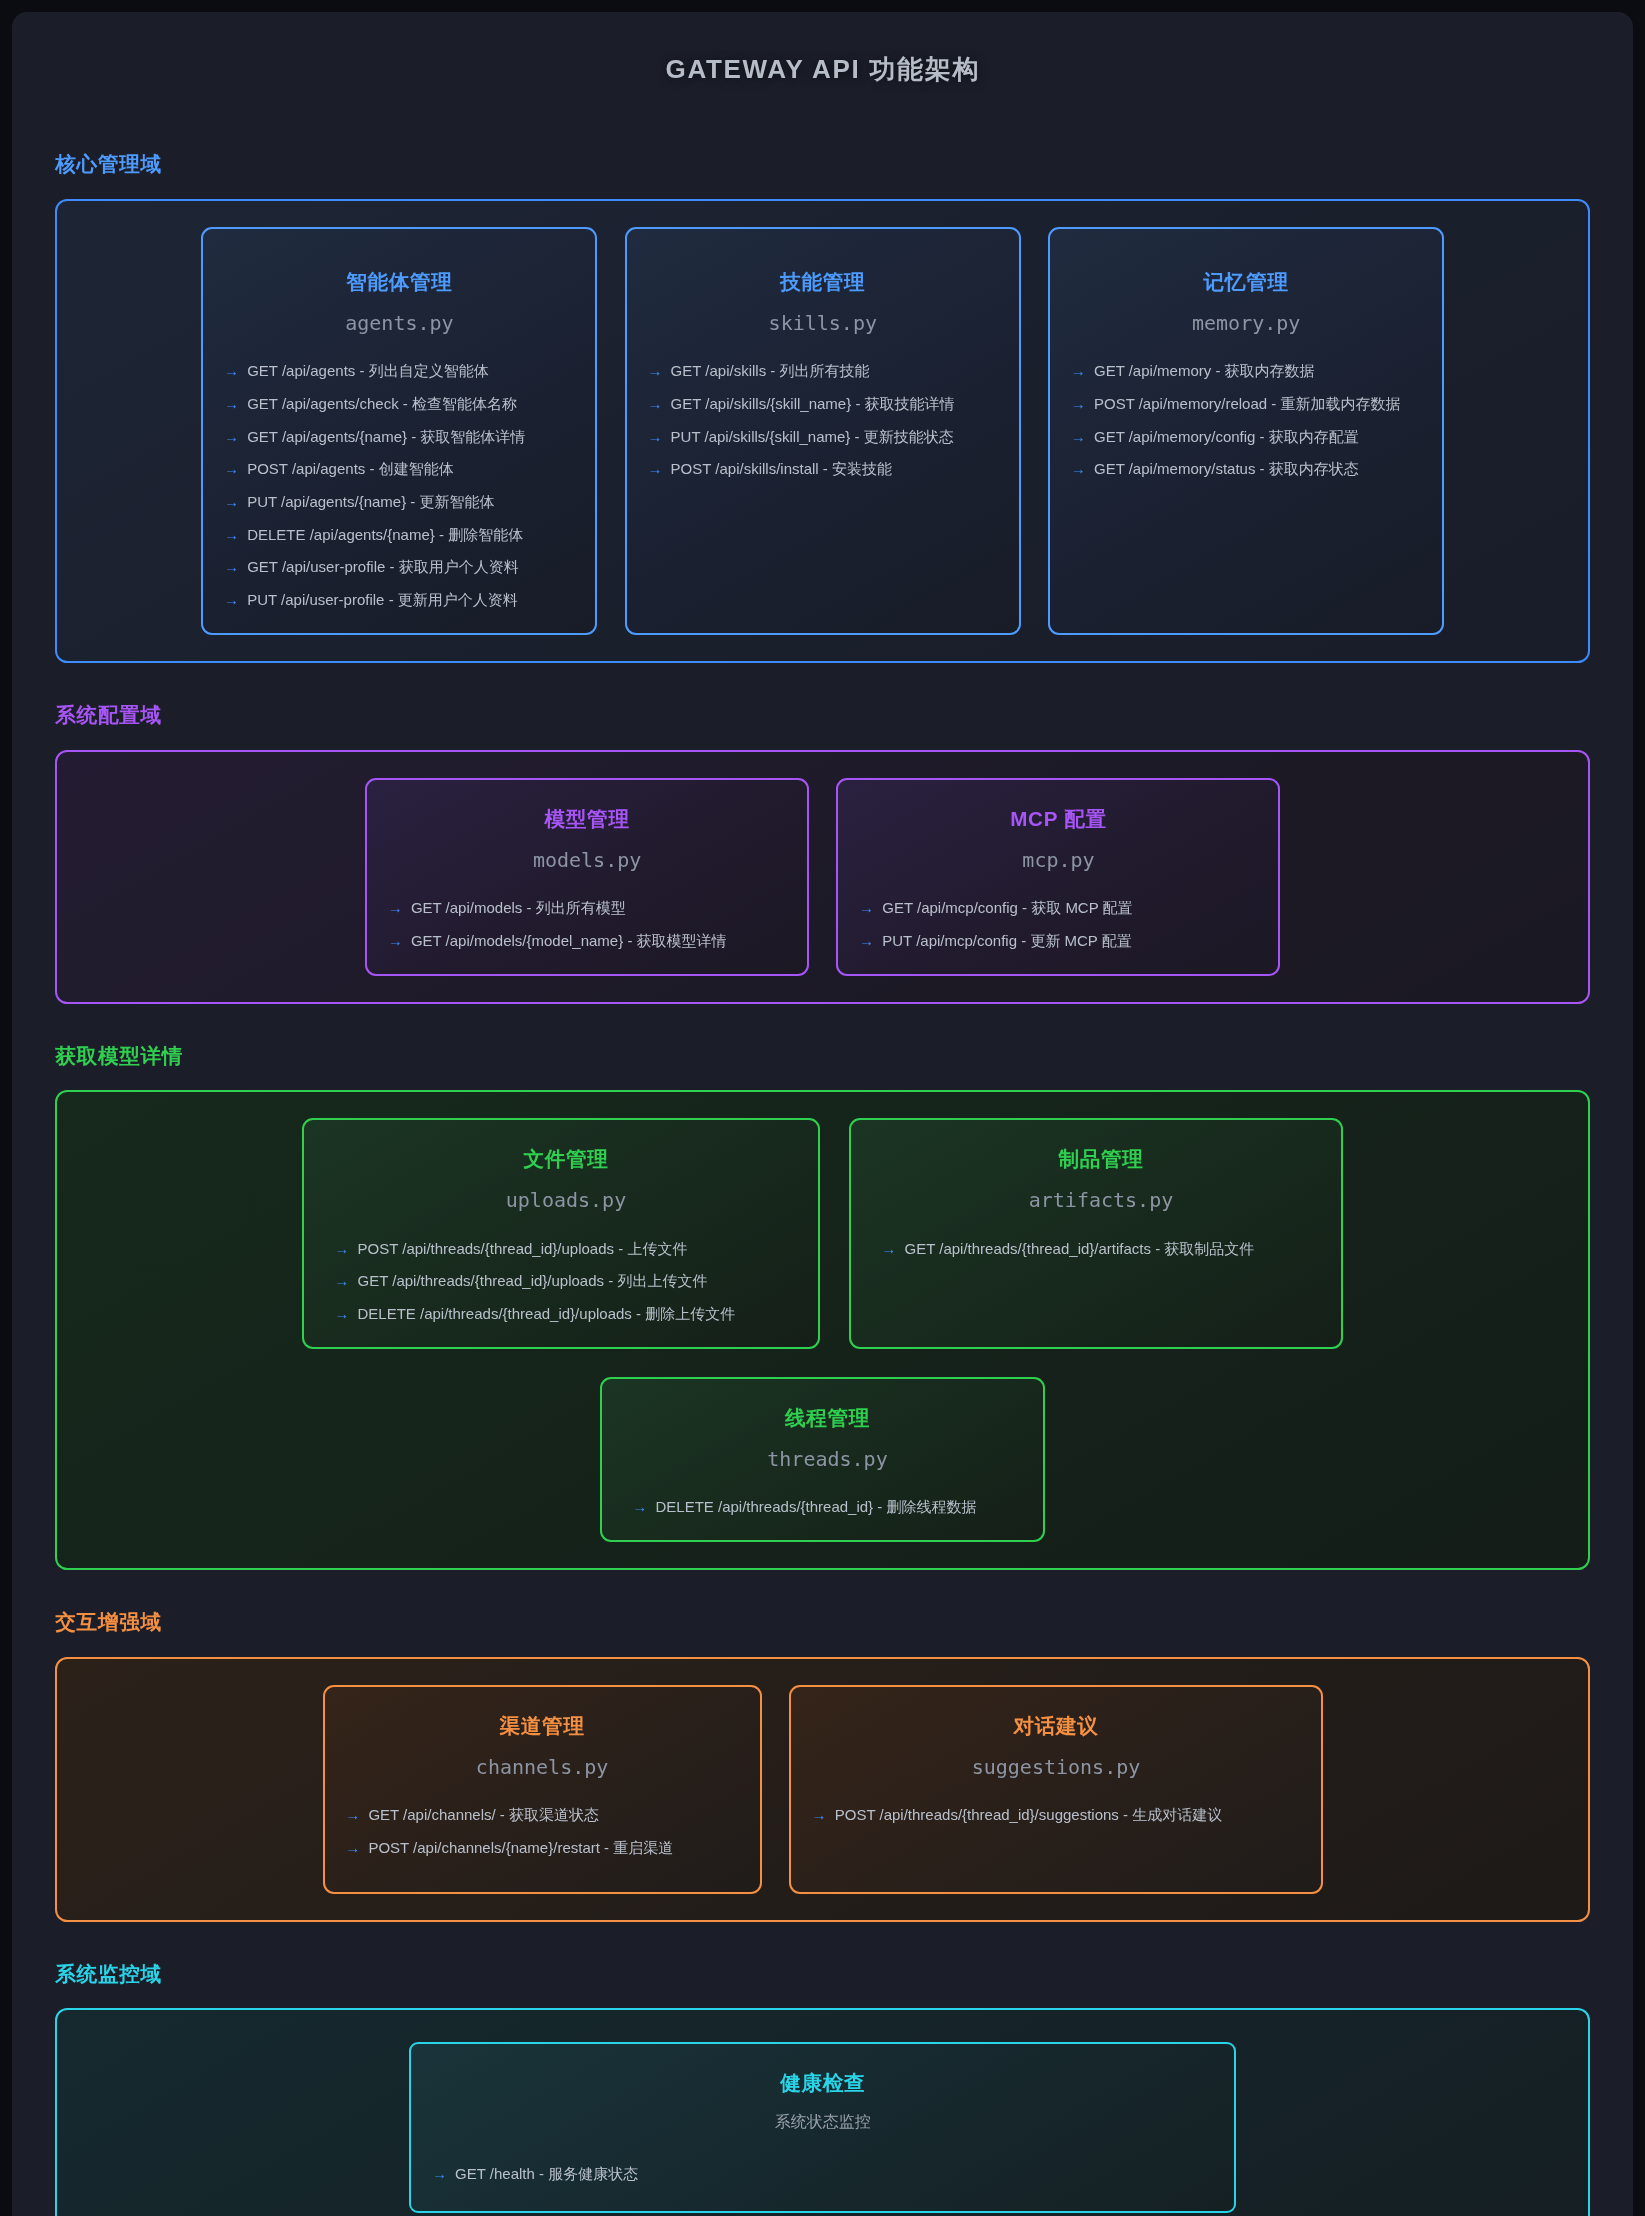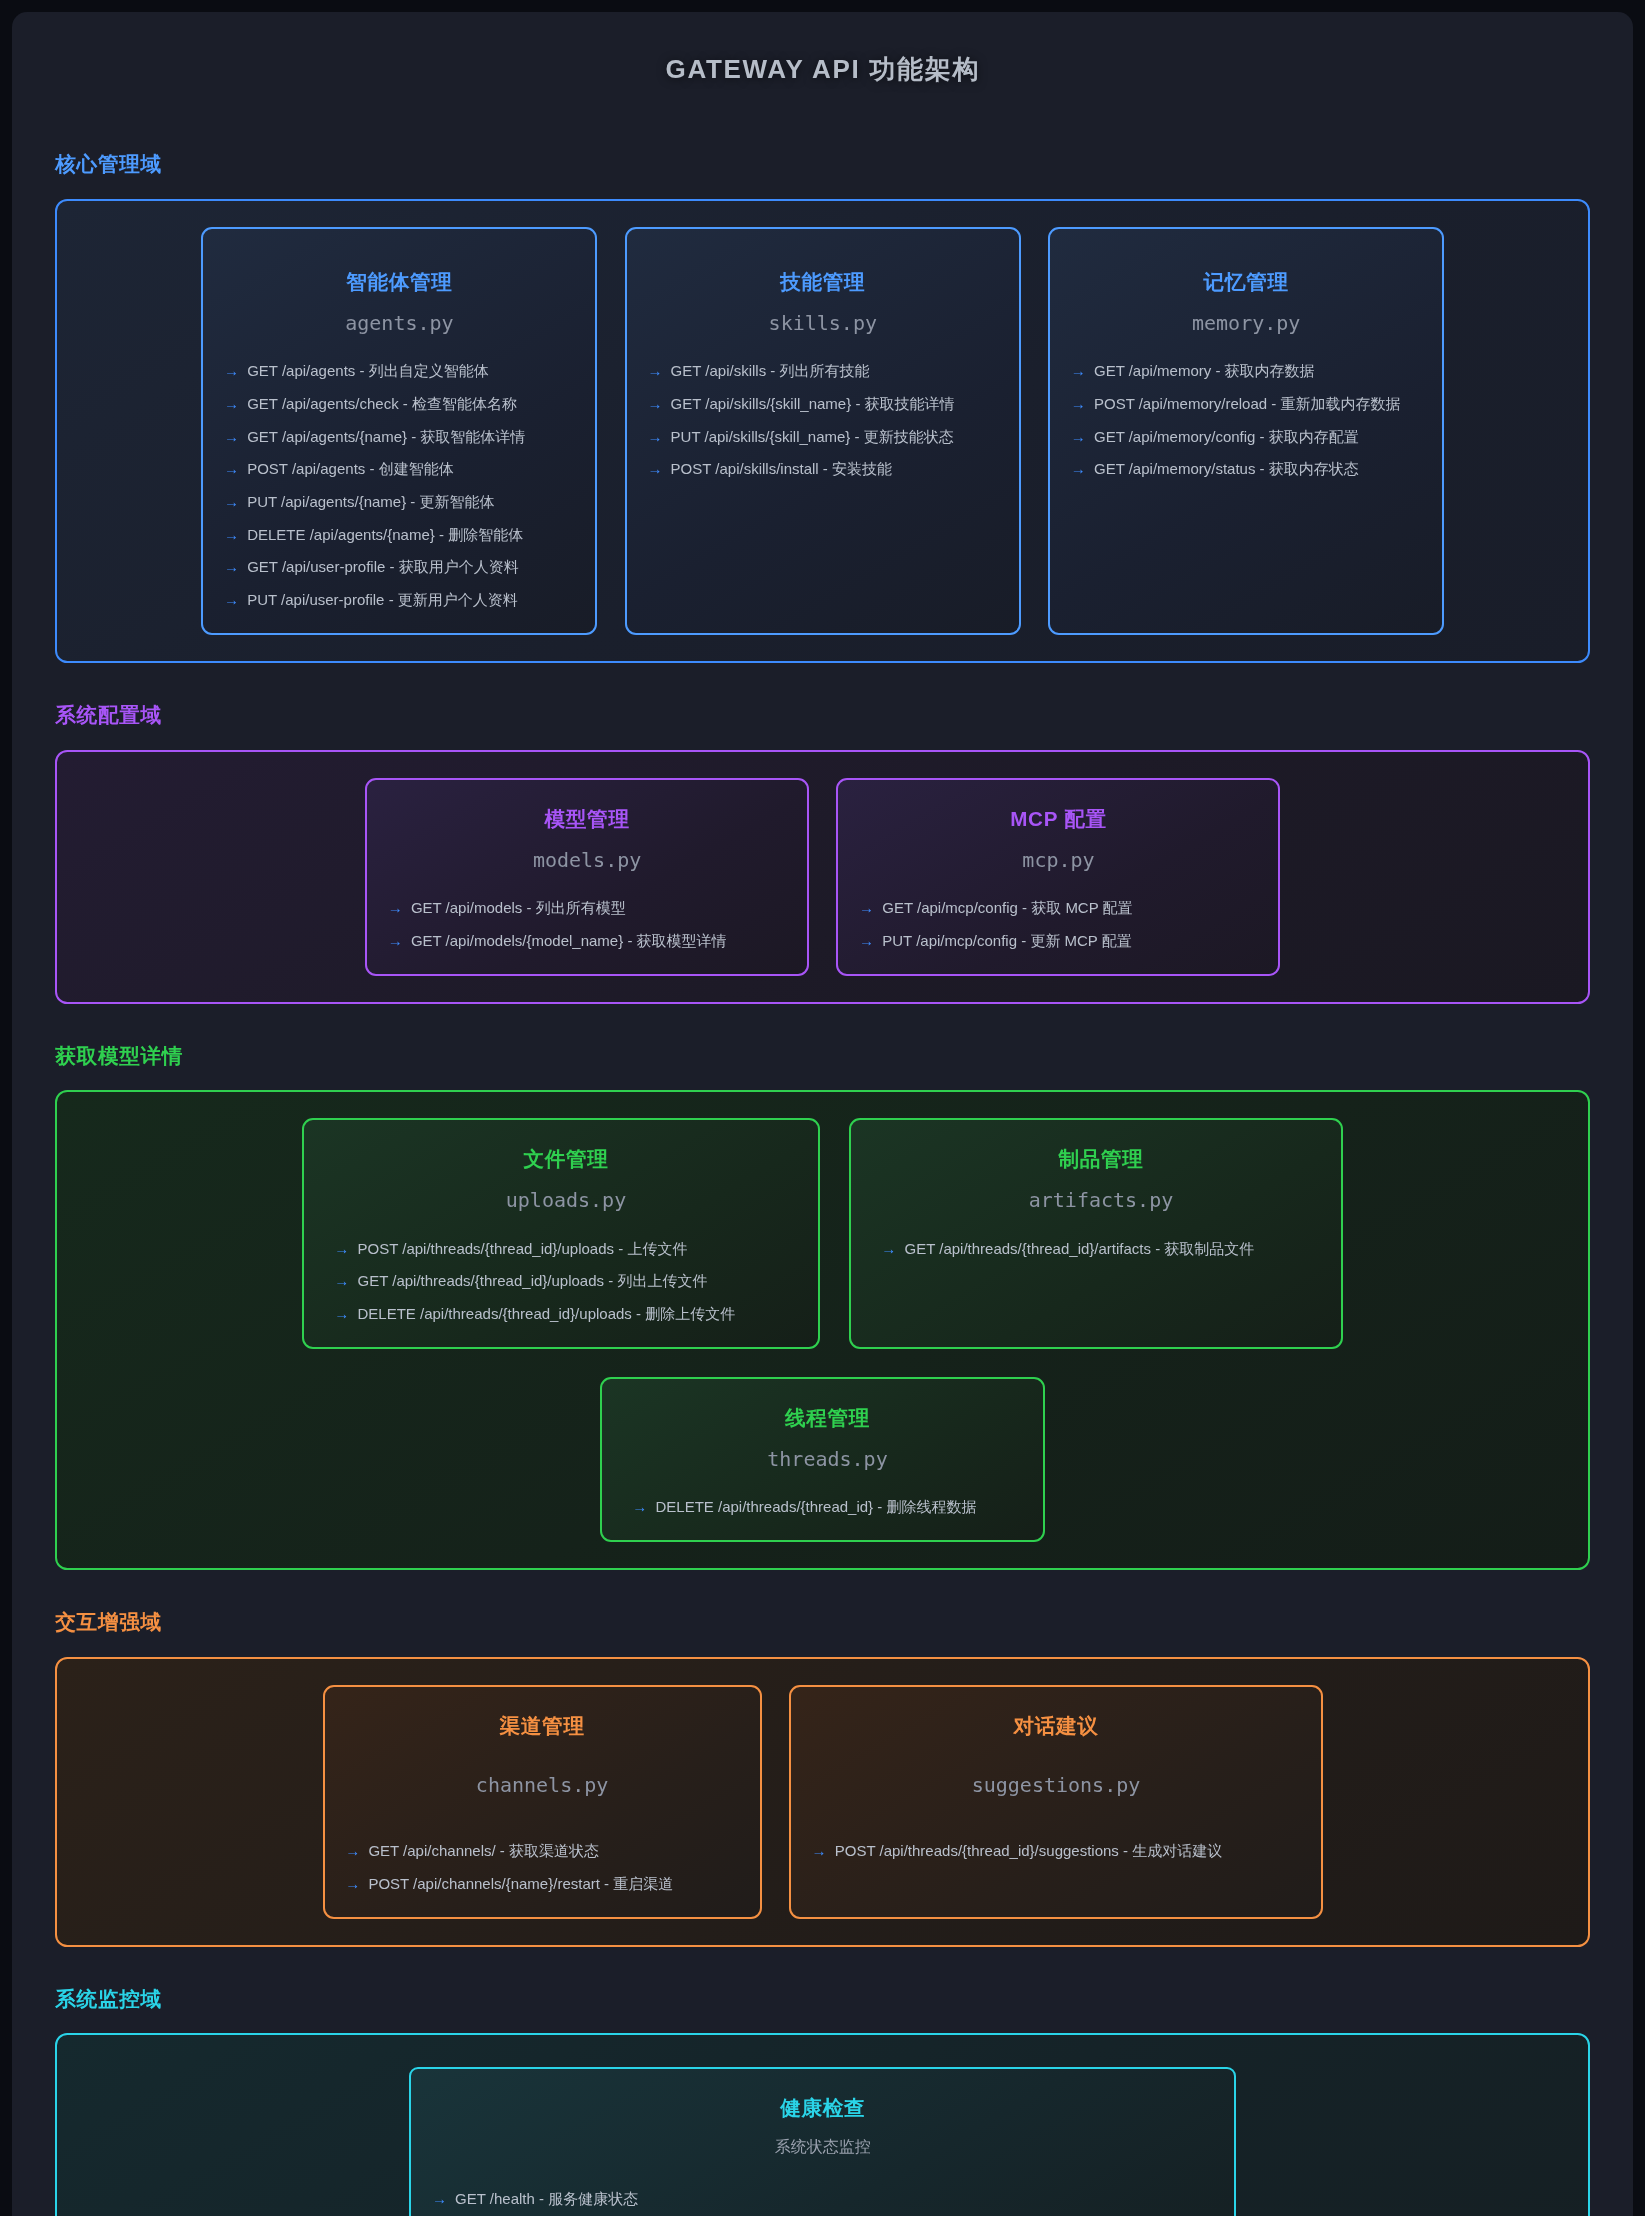--- a/index.html
+++ b/index.html
@@ -131,21 +131,21 @@
   .t-green  .domain-box { border-color: #2fd04f; background:
       linear-gradient(150deg, #16291c 0%, #15221a 55%, #141d18 100%); }
   .t-green  .card { border-color: #2fd04f; background:
       linear-gradient(150deg, #1b3524 0%, #17281c 60%, #151f18 100%); padding-left: 30px; }
 
   .t-orange .domain-label,
   .t-orange .card-title { color: #f59042; }
   .t-orange .domain-box { border-color: #f59042; background:
       linear-gradient(150deg, #2b2119 0%, #231d19 55%, #1e1a18 100%); }
   .t-orange .card { border-color: #f59042; background:
-      linear-gradient(150deg, #352419 0%, #271f1a 60%, #201c1a 100%); gap: 18px; }
+      linear-gradient(150deg, #352419 0%, #271f1a 60%, #201c1a 100%); }
 
   .t-cyan   .domain-label,
   .t-cyan   .card-title { color: #2ad4e8; }
   .t-cyan   .domain-box { border-color: #2ad4e8; background:
       linear-gradient(150deg, #15292e 0%, #152328 55%, #151f23 100%); }
   .t-cyan   .card { border-color: #2ad4e8; background:
       linear-gradient(150deg, #19343a 0%, #16272c 60%, #152023 100%); border-radius: 9px; }
 
   
   .sec-core .card { width: 396px; }

